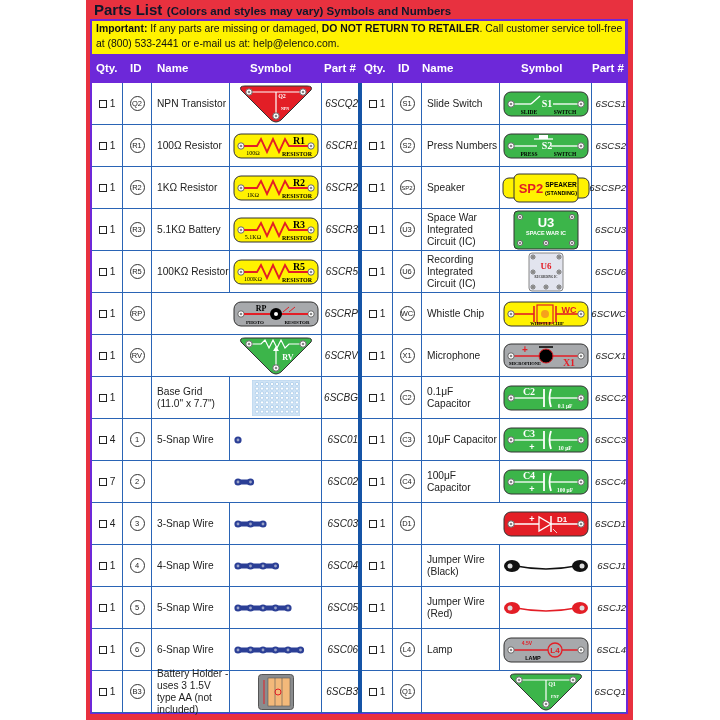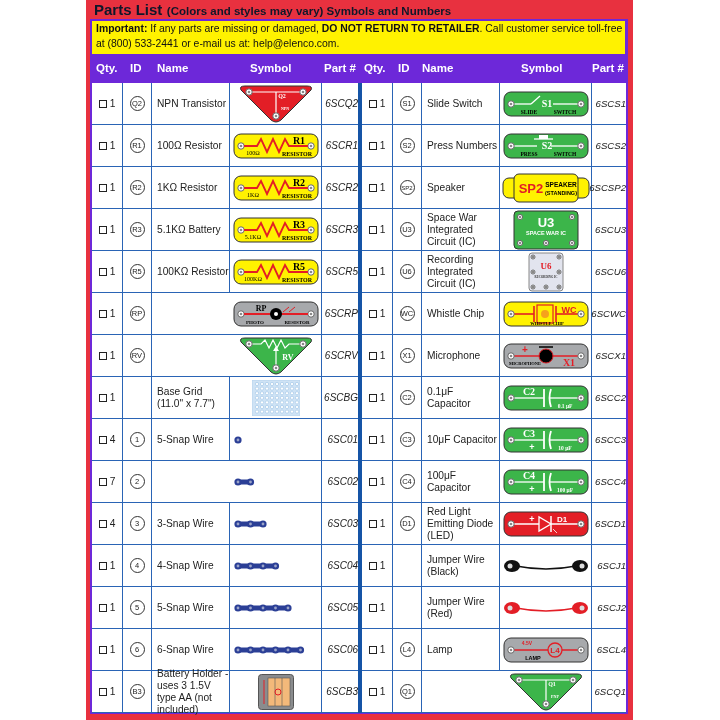--- a/index.html
+++ b/index.html
@@ -891,23 +891,20 @@
             </div>
   </div>
           <div class="row" style="top: 420px;">
     <div class="cell c-qty">
               <span class="chk"></span>
               <span>1</span>
             </div>
     <div class="cell c-id">
               <span class="idc">D1</span>
             </div>
-    <div class="cell c-name">
-              <span>Red Light Emitting Diode (LED)</span>
-            </div>
     <div class="cell c-sym">
               <span>
                 <svg width="86" height="26" viewBox="0 0 86 26">
                   <rect x="1" y="1" width="84" height="24" rx="7" fill="#e31e26" stroke="#333" stroke-width="1"></rect>
                   <line x1="11" y1="13" x2="75" y2="13" stroke="#fff" stroke-width="1.3"></line>
                   <polygon points="36,6 36,20 48,13" fill="#e31e26" stroke="#fff" stroke-width="1.3"></polygon>
                   <line x1="48" y1="5" x2="48" y2="21" stroke="#fff" stroke-width="1.5"></line>
                   <line x1="50" y1="18" x2="54" y2="22" stroke="#fff" stroke-width="0.8"></line>
                   <circle cx="8" cy="13" r="3.2" fill="#fff" stroke="#666" stroke-width="1"></circle>
                   <circle cx="8" cy="13" r="1.3" fill="#888"></circle>

